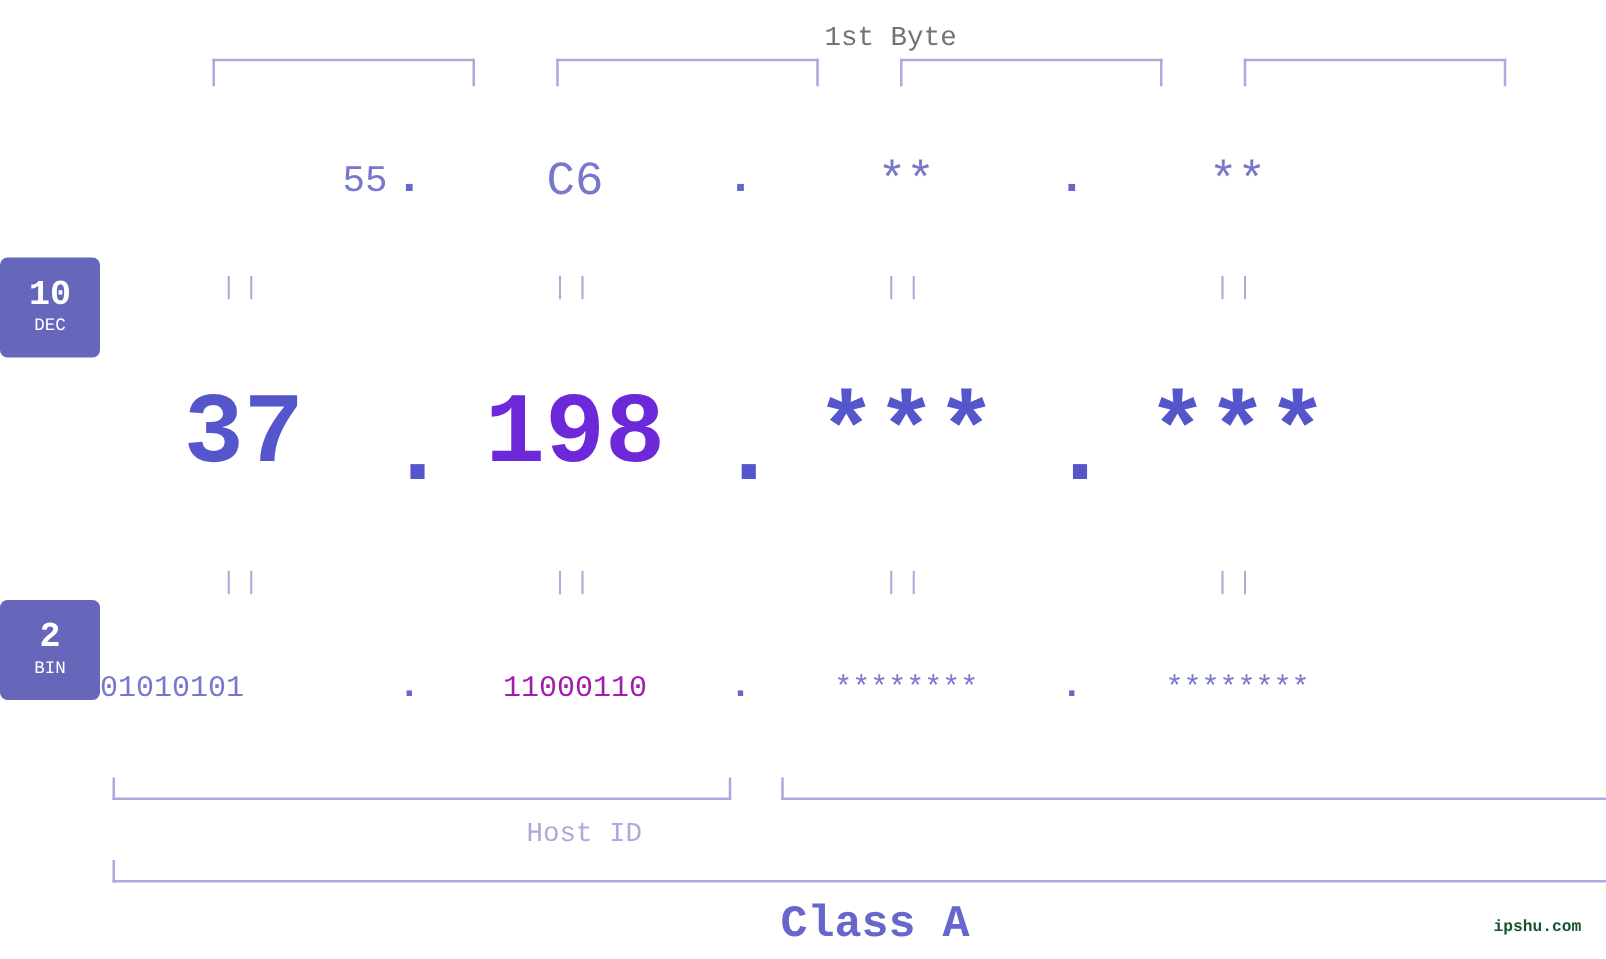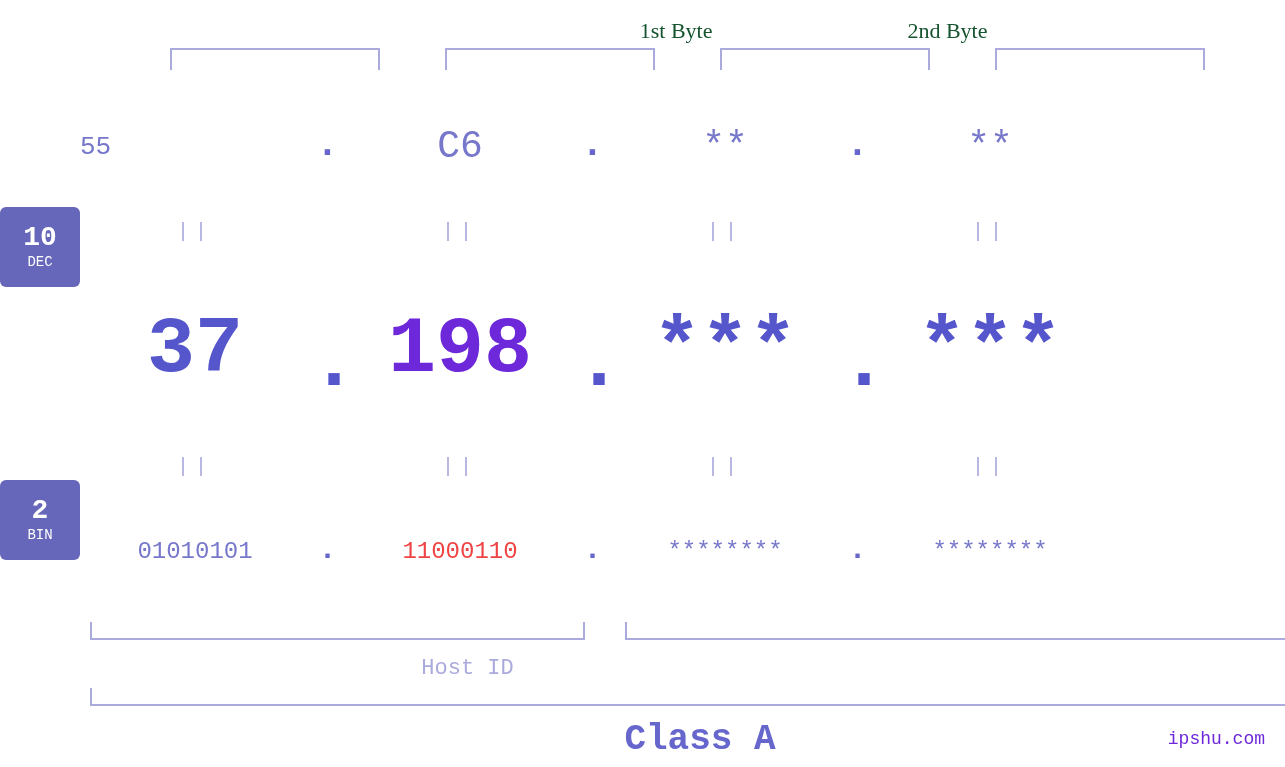--- a/index.html
+++ b/index.html
@@ -25,25 +25,25 @@
     
     .byte-headers {
       display: flex;
       justify-content: center;
       width: 100%;
       padding-top: 18px;
       padding-left: 140px;
     }
 
     .byte-header {
-      color: #14532d;
+      color: #737373;
       font-size: 22px;
-      font-family: Liberation Serif, serif;
+      font-family: Liberation Mono, monospace;
       width: 275px;
-      text-align: right;
+      text-align: center;
     }
 
     
     .labels-column {
       display: flex;
       flex-direction: column;
       justify-content: space-around;
       align-items: center;
       width: 130px;
       padding-bottom: 110px;
@@ -71,34 +71,34 @@
 
     .base-label {
       font-size: 14px;
       margin-top: 2px;
     }
 
     .watermark {
       position: absolute;
       bottom: 18px;
       right: 20px;
-      color: #6d28d9;
-      font-size: 18px;
+      color: #14532d;
+      font-size: 13px;
       font-family: 'Courier New', Courier, monospace;
+      font-weight: bold;
     }
 
   </style>
 </head>
 <body>
 
 <div class="main-container">
 
   <div class="byte-headers">
     <div class="byte-header">1st Byte</div>
-    <div class="byte-header">2nd Byte</div>
   </div>
 
   <div style="display:flex; width:100%; padding-left:140px; height:32px; margin-top:4px;">
     <div style="width:210px; border:2px solid #aaaadd; border-bottom:none; height:22px; margin-left:30px;"></div>
     <div style="width:65px;"></div>
     <div style="width:210px; border:2px solid #aaaadd; border-bottom:none; height:22px;"></div>
     <div style="width:65px;"></div>
     <div style="width:210px; border:2px solid #aaaadd; border-bottom:none; height:22px;"></div>
     <div style="width:65px;"></div>
     <div style="width:210px; border:2px solid #aaaadd; border-bottom:none; height:22px;"></div>
@@ -113,21 +113,21 @@
       </div>
       <div class="base-badge">
         <span class="base-number">2</span>
         <span class="base-label">BIN</span>
       </div>
     </div>
 
     <div style="flex:1; display:flex; flex-direction:column; padding-right:20px;">
 
       <div style="display:flex; align-items:center; flex:1; justify-content:flex-start;">
-        <div style="width:230px; text-align:left; color:#7777cc; font-size:26px; font-family:'Courier New',monospace;">55</div>
+        <div style="width:230px; text-align:right; color:#7777cc; font-size:30px; font-family:'Courier New',monospace;">55</div>
         <div style="color:#6666cc; font-size:38px; font-weight:bold; width:35px; text-align:center; padding-bottom:5px;">.</div>
         <div style="width:230px; text-align:center; color:#7777cc; font-size:38px; font-family:'Courier New',monospace;">C6</div>
         <div style="color:#6666cc; font-size:38px; font-weight:bold; width:35px; text-align:center; padding-bottom:5px;">.</div>
         <div style="width:230px; text-align:center; color:#7777cc; font-size:38px; font-family:'Courier New',monospace;">**</div>
         <div style="color:#6666cc; font-size:38px; font-weight:bold; width:35px; text-align:center; padding-bottom:5px;">.</div>
         <div style="width:230px; text-align:center; color:#7777cc; font-size:38px; font-family:'Courier New',monospace;">**</div>
       </div>
 
       <div style="display:flex; height:36px; align-items:center;">
         <div style="width:230px; text-align:center; color:#aaaadd; font-size:20px; letter-spacing:6px;">||</div>
@@ -153,23 +153,23 @@
         <div style="width:230px; text-align:center; color:#aaaadd; font-size:20px; letter-spacing:6px;">||</div>
         <div style="width:35px;"></div>
         <div style="width:230px; text-align:center; color:#aaaadd; font-size:20px; letter-spacing:6px;">||</div>
         <div style="width:35px;"></div>
         <div style="width:230px; text-align:center; color:#aaaadd; font-size:20px; letter-spacing:6px;">||</div>
         <div style="width:35px;"></div>
         <div style="width:230px; text-align:center; color:#aaaadd; font-size:20px; letter-spacing:6px;">||</div>
       </div>
 
       <div style="display:flex; align-items:center; flex:1; justify-content:flex-start;">
-        <div style="width:230px; text-align:center; color:#7777cc; font-size:24px; font-family:'Courier New',monospace;">01010101</div>
+        <div style="width:230px; color:#7777cc; font-size:24px; font-family:'Courier New',monospace;">01010101</div>
         <div style="color:#6666cc; font-size:30px; font-weight:bold; width:35px; text-align:center; padding-bottom:3px;">.</div>
-        <div style="width:230px; text-align:center; color:#ef4444; font-size:24px; font-family:'Courier New',monospace;">11000110</div>
+        <div style="width:230px; text-align:center; color:#a21caf; font-size:24px; font-family:'Courier New',monospace;">11000110</div>
         <div style="color:#6666cc; font-size:30px; font-weight:bold; width:35px; text-align:center; padding-bottom:3px;">.</div>
         <div style="width:230px; text-align:center; color:#7777cc; font-size:24px; font-family:'Courier New',monospace;">********</div>
         <div style="color:#6666cc; font-size:30px; font-weight:bold; width:35px; text-align:center; padding-bottom:3px;">.</div>
         <div style="width:230px; text-align:center; color:#7777cc; font-size:24px; font-family:'Courier New',monospace;">********</div>
       </div>
 
       <div style="display:flex; height:28px; align-items:flex-start; margin-top:4px;">
         <div style="width:495px; border:2px solid #aaaadd; border-top:none; height:18px; margin-left:10px;"></div>
         <div style="width:40px;"></div>
         <div style="width:695px; border:2px solid #aaaadd; border-top:none; height:18px;"></div>

